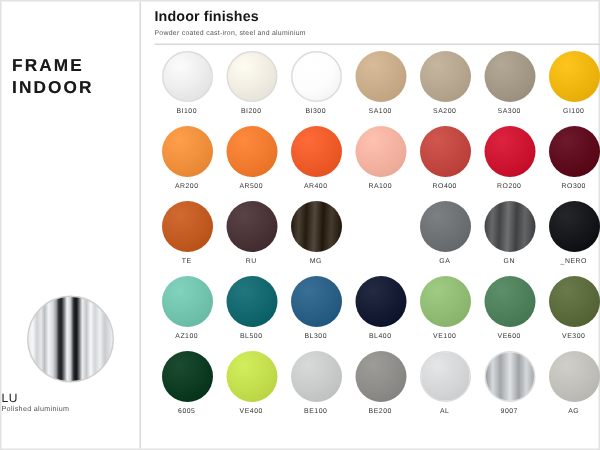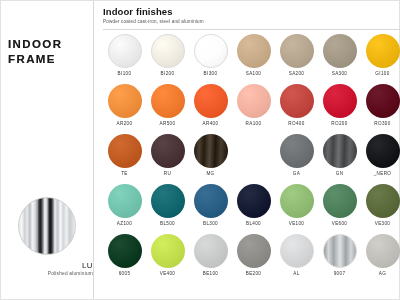--- a/index.html
+++ b/index.html
@@ -37,21 +37,21 @@
     color:#1a1a1a;
     text-transform:uppercase;
     text-shadow:0 0 .4px #777;
   }
   .brand-title div{white-space:nowrap;}
 
   .lu-block{
     position:absolute;
     left:0; right:0;
     top:196px;
-    text-align:right;
+    text-align:left;
   }
   .lu-swatch{
     width:56px;height:56px;
     border-radius:50%;
     margin:0 auto;
     border:1px solid #cfcfcf;
     background:
       linear-gradient(90deg,
         #e9eaec 0%, #f6f7f8 5%, #cfd2d5 10%, #e6e8ea 15%,
         #b9bcc0 19%, #f2f3f5 24%, #d8dadd 29%, #9a9da1 33%,
@@ -130,22 +130,22 @@
   }
 </style>
 </head>
 <body>
 
 <div id="page">
 
   <div class="left-panel">
 
     <div class="brand-title">
+      <div>Frame</div>
       <div>Indoor</div>
-      <div>Frame</div>
     </div>
 
     <div class="lu-block">
       <div class="lu-swatch"></div>
       <div class="lu-code">LU</div>
       <div class="lu-desc">Polished aluminium</div>
     </div>
 
   </div>
 

